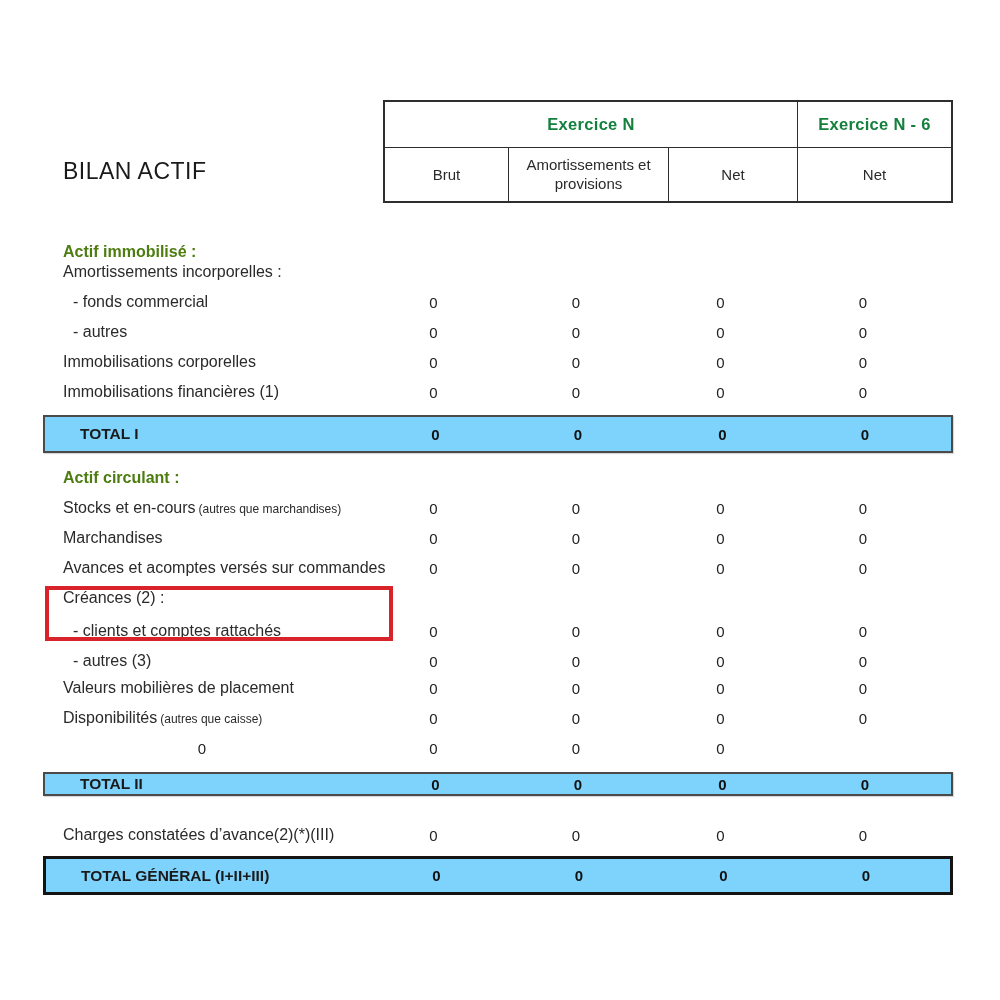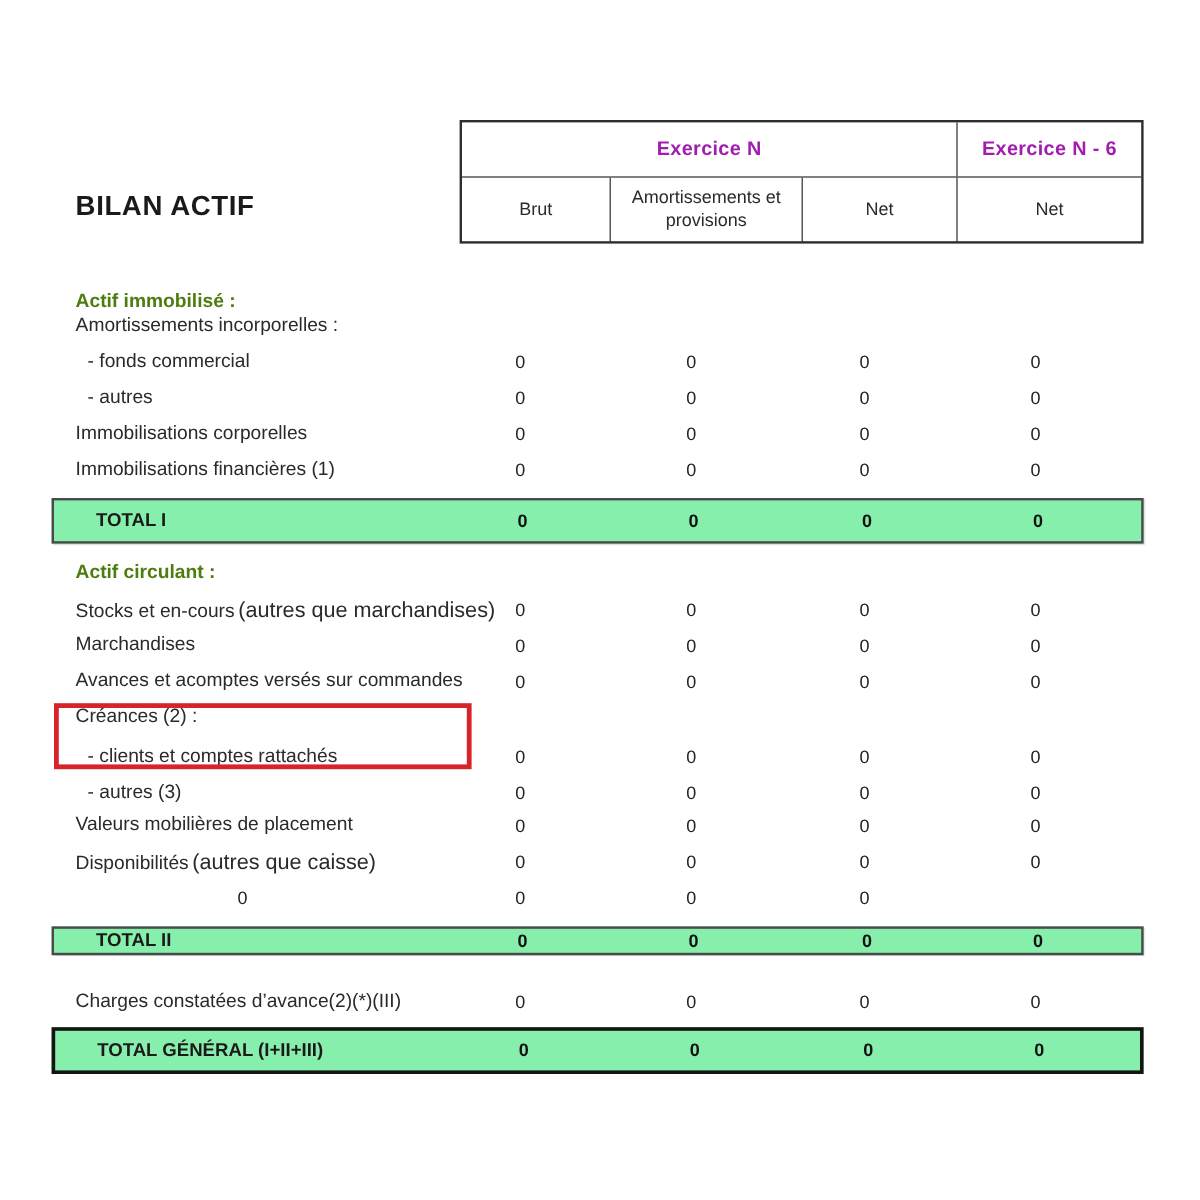--- a/index.html
+++ b/index.html
@@ -4,54 +4,54 @@
 <style>
   html,body{margin:0;padding:0;}
   body{
     width:1000px;height:1000px;background:#ffffff;position:relative;
     font-family:"Liberation Sans","DejaVu Sans",sans-serif;
     color:#2a2a2a;overflow:hidden;
   }
   
   .title{
     position:absolute;left:63px;top:158px;
-    font-size:23px;font-weight:700;letter-spacing:.5px;color:#1a1a1a;
+    font-size:23px;font-weight:400;letter-spacing:.5px;color:#1a1a1a;
   }
   
   .htable{
     position:absolute;left:383px;top:100px;width:570px;height:103px;
     box-sizing:border-box;border:2px solid #2e2e2e;background:#fff;
   }
   .hrow1{display:grid;grid-template-columns:412px 154px;height:45px;
     border-bottom:1.5px solid #2e2e2e;}
   .hrow2{display:grid;grid-template-columns:123px 160px:129px;}
   .hrow2{grid-template-columns:123px 160px 129px 154px;height:54px;}
   .hcell,.hcell2{
     display:flex;align-items:center;justify-content:center;text-align:center;
     box-sizing:border-box;
   }
-  .hcell{font-weight:700;font-size:16.5px;color:#a21caf;letter-spacing:.3px;}
+  .hcell{font-weight:700;font-size:16.5px;color:#15803d;letter-spacing:.3px;}
   .hcell2{font-size:15px;color:#2a2a2a;line-height:1.25;padding:0 8px;}
   .bl{border-left:1.5px solid #2e2e2e;}
   
   .row{
     position:absolute;left:45px;width:908px;height:30px;
     display:grid;grid-template-columns:338px 125px 160px 129px 156px;
     align-items:center;
   }
   .lbl{font-size:16px;padding-left:18px;white-space:nowrap;}
-  .lbl .sm{font-size:18px;margin-left:3px;text-align:right;}
+  .lbl .sm{font-size:12px;margin-left:3px;text-align:right;}
   .indent .lbl{padding-left:28px;}
   .sect .lbl{font-weight:700;color:#4d7c0f;}
   .val{text-align:center;padding-right:24px;font-size:15px;color:#222;}
   
   .totalbox{
     position:absolute;left:43px;width:910px;box-sizing:border-box;
     display:grid;grid-template-columns:340px 125px 160px 129px 156px;
-    align-items:center;background:#86efac;
+    align-items:center;background:#7dd3fc;
   }
   .t-thin{border:2px solid #4a4a4a;box-shadow:1px 1px 1px rgba(0,0,0,.15);}
   .t-thick{border:3px solid #141414;}
   .totalbox .lbl{font-weight:700;font-size:15.5px;padding-left:35px;color:#1a1a1a;}
   .totalbox .val{font-weight:700;color:#111;}
   
   .hl{
     position:absolute;left:45px;top:586px;width:348px;height:55px;
     box-sizing:border-box;border:4px solid #d8232a;background:transparent;
     pointer-events:none;

